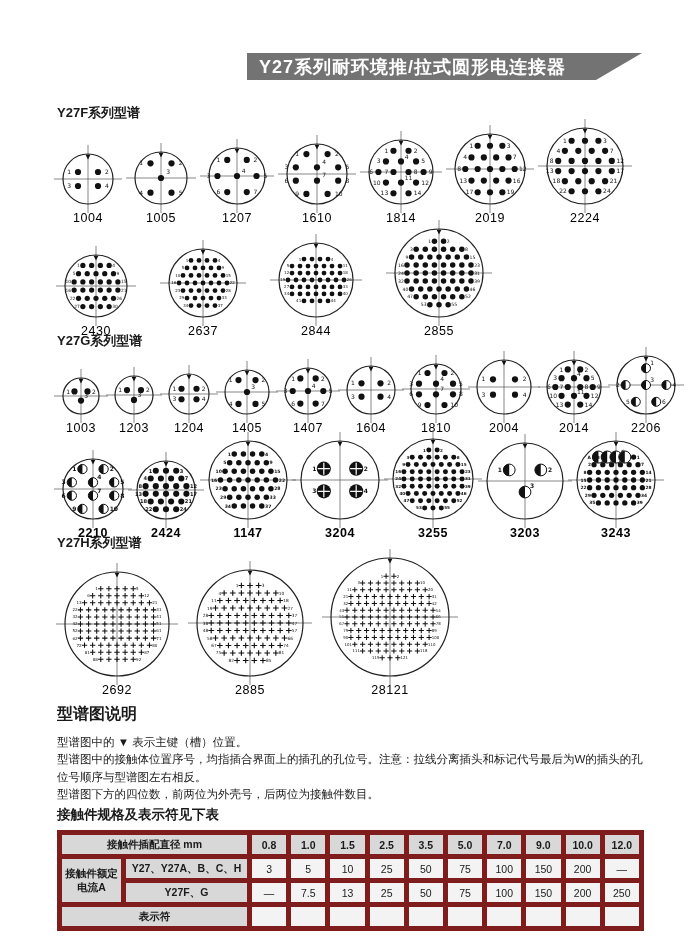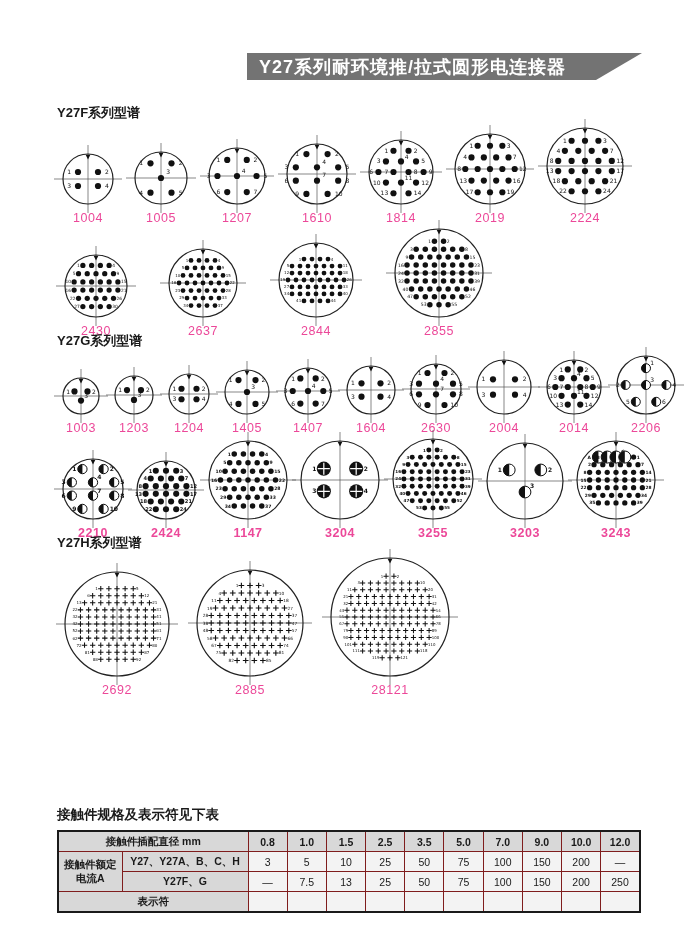--- a/index.html
+++ b/index.html
@@ -11,29 +11,29 @@
   .banner-text{color:#ffffff;font-weight:bold;font-size:18px;letter-spacing:1px;white-space:nowrap;}
   .series-area{position:absolute;left:57px;top:104px;width:636px;}
   .series-heading{font-size:13px;font-weight:bold;height:17px;margin:0 0 1px 0;}
   .conn-row{display:flex;align-items:flex-end;}
   .row-f0{gap:10px;margin-bottom:-2px;}
   .row-f1{gap:30px;margin-bottom:-6px;margin-left:2px;}
   .row-g0{gap:4px;margin-bottom:-2px;}
   .row-g1{gap:2px;margin-bottom:-6px;font-weight:bold;}
   .row-h0{gap:16px;margin-left:2px;}
   .conn{display:flex;flex-direction:column;align-items:center;}
-  .conn-label{font-size:12.5px;margin-top:1px;letter-spacing:0.5px;color:#ec4899;}
+  .conn-label{font-size:12.5px;margin-top:1px;letter-spacing:0.5px;color:#000000;}
   svg{font-family:"DejaVu Sans","Liberation Sans",sans-serif;}
   .notes{position:absolute;left:57px;top:704px;width:592px;}
   .notes-heading{font-size:16px;font-weight:bold;margin:0 0 9px 0;}
   .note-line{font-size:11.5px;line-height:1.5;}
   .table-sec{position:absolute;left:57px;top:806px;width:538px;}
   .table-title{font-size:13.5px;font-weight:bold;margin:0 0 6px 0;}
   table.spec{border-collapse:collapse;table-layout:fixed;width:582px;border:2px solid #1a1a1a;}
-  table.spec th,table.spec td{border:1px solid #7f1d1d;font-size:10.5px;text-align:center;
+  table.spec th,table.spec td{border:5px solid #7f1d1d;font-size:10.5px;text-align:center;
         padding:2px 1px;height:15px;overflow:hidden;}
   table.spec th{background:#d8d8d8;font-weight:bold;}
   table.spec td{background:#f3f3f3;font-weight:normal;}
   .cur-label{white-space:pre-line;line-height:1.25;}
   .sym-cell{height:18px;margin-top:36px;}
 </style>
 </head>
 <body>
 
 <div class="page">
@@ -1214,21 +1214,21 @@
             <text font-size="6" fill="#111" x="22.95" y="7.433333333333333" text-anchor="start">8</text>
             <g>
               <circle cx="-8.5" cy="16" r="3.1" fill="#111"></circle>
             </g>
             <text font-size="6" fill="#111" x="-14.45" y="18.1" text-anchor="end">9</text>
             <g>
               <circle cx="8.5" cy="16" r="3.1" fill="#111"></circle>
             </g>
             <text font-size="6" fill="#111" x="14.45" y="18.1" text-anchor="start">10</text>
           </svg>
-          <div class="conn-label">2630</div>
+          <div class="conn-label">1810</div>
         </div>
         <div class="conn">
           <svg width="66" height="66" viewBox="-33 -33 66 66" style="overflow: visible;">
             <line x1="0" y1="-36" x2="0" y2="36" stroke="#555" stroke-width="0.7"></line>
             <line x1="-36" y1="0" x2="36" y2="0" stroke="#555" stroke-width="0.7"></line>
             <circle cx="0" cy="0" r="27" fill="none" stroke="#222" stroke-width="1.2"></circle>
             <path d="M -2.4 -26.2 L 2.4 -26.2 L 0 -21.6 Z" fill="#111"></path>
             <g>
               <circle cx="-11" cy="-7.699999999999999" r="3.1" fill="#111"></circle>
             </g>
@@ -3034,20 +3034,26 @@
             <g>
               <path d="M 5.240911233829776 40.83217409043497 H 10.40359991193075 M 7.8222555728802625 38.25082975138448 V 43.41351842948546" stroke="#111" stroke-width="1.0168932244744342" fill="none"></path>
             </g>
             <text font-size="3.9111277864401313" fill="#111" x="10.560045023388355" y="42.20106881568901" text-anchor="start">121</text>
           </svg>
           <div class="conn-label">28121</div>
         </div>
       </div>
     </div>
 
+  <div class="notes">
+    <div class="notes-heading">型谱图说明</div>
+    <div class="note-line">型谱图中的 ▼ 表示主键（槽）位置。</div>
+    <div class="note-line">型谱图中的接触体位置序号，均指插合界面上的插孔的孔位号。注意：拉线分离插头和标记代号最后为W的插头的孔位号顺序与型谱图左右相反。</div>
+    <div class="note-line">型谱图下方的四位数，前两位为外壳号，后两位为接触件数目。</div>
+  </div>
 
   <div class="table-sec">
     <div class="table-title">接触件规格及表示符见下表</div>
     <table class="spec" id="spec-table">
         <colgroup>
           <col style="width: 64px;">
           <col style="width: 126px;">
           <col style="width: 39.2px;">
           <col style="width: 39.2px;">
           <col style="width: 39.2px;">

